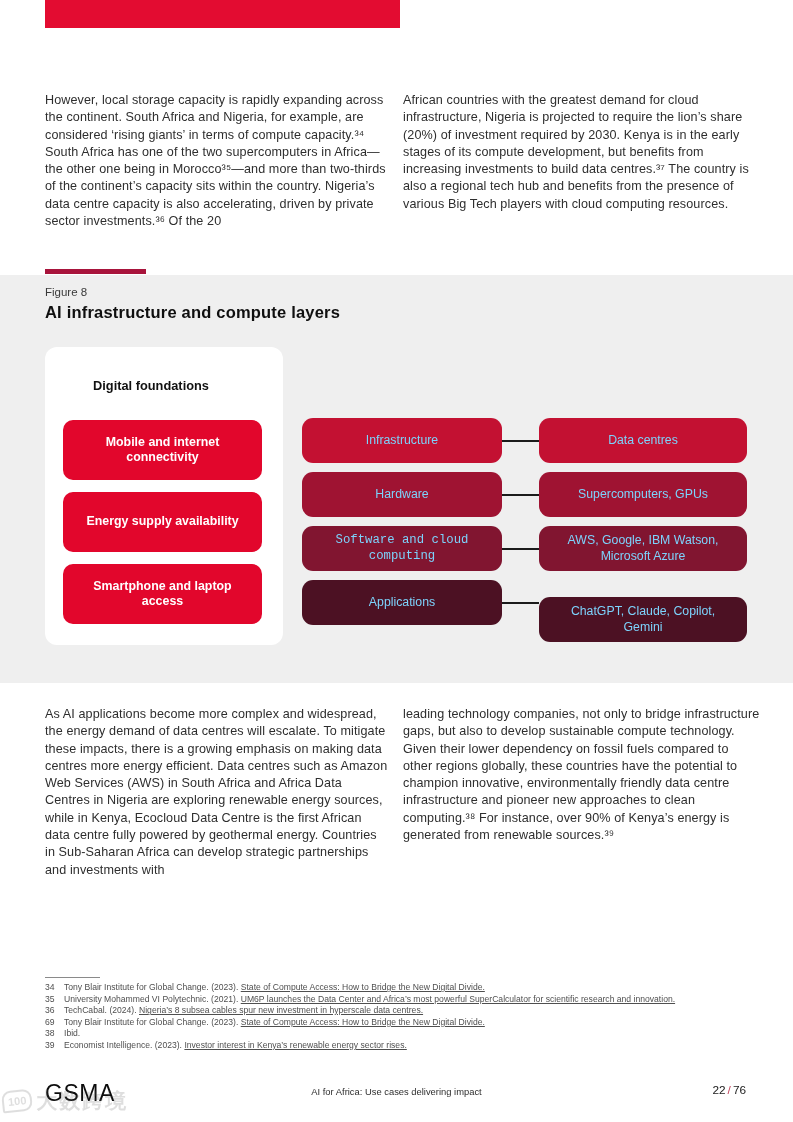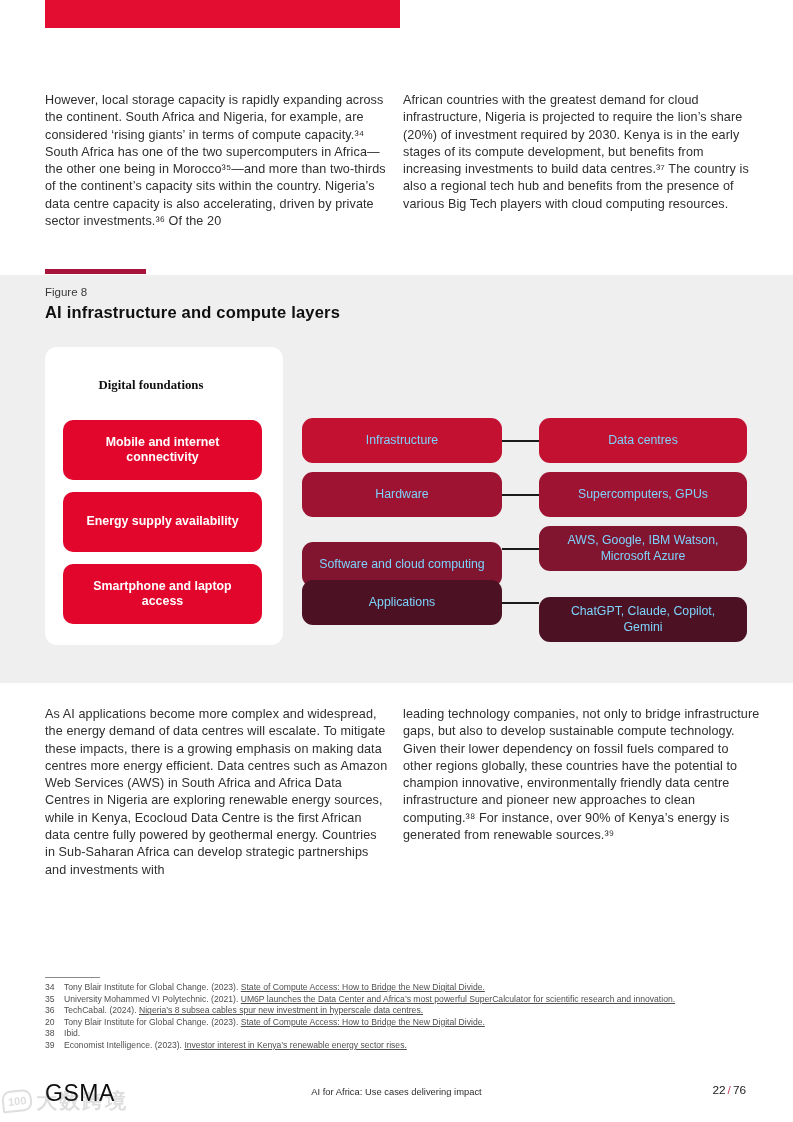--- a/index.html
+++ b/index.html
@@ -15,21 +15,21 @@
   .intro-right{left:403px; top:92px; width:358px;}
   .body-left{left:45px; top:706px; width:344px;}
   .body-right{left:403px; top:706px; width:358px;}
 
   .figure-band{position:absolute; left:0; top:275px; width:793px; height:408px; background:#EFEFEF;}
   .fig-accent{position:absolute; left:45px; top:269px; width:101px; height:5px;}
   .fig-label{position:absolute; left:45px; top:286px; font-size:11.5px; color:#3a3a3a;}
   .fig-title{position:absolute; left:45px; top:303px; font-size:16.5px; font-weight:bold; color:#0f0f0f; letter-spacing:0.2px;}
 
   .card{position:absolute; left:45px; top:347px; width:238px; height:298px; background:#ffffff; border-radius:12px;}
-  .card-title{position:absolute; left:0; top:31px; width:212px; text-align:center; font-size:12.8px; font-weight:bold; color:#111;font-family:Liberation Serif, serif;}
+  .card-title{position:absolute; left:0; top:31px; width:212px; text-align:center; font-size:12.8px; font-weight:bold; color:#111;}
   .found-box{position:absolute; left:18px; width:199px; height:60px; border-radius:10px;
     display:flex; align-items:center; justify-content:center; text-align:center;
     color:#fff; font-weight:bold; font-size:12.4px; line-height:15.5px; padding:0 20px; box-sizing:border-box;}
 
   .compute-title{position:absolute; left:302px; top:379px; width:445px; text-align:center; font-size:12.8px; font-weight:bold; color:#111;}
   .layer-box{position:absolute; border-radius:11px; display:flex; align-items:center; justify-content:center;
     text-align:center; color:#7dd3fc; font-size:12.3px; line-height:15.5px; padding:0 14px; box-sizing:border-box; height:45px;}
   .layer-left{left:302px; width:200px;}
   .layer-right{left:539px; width:208px;}
   .connector{position:absolute; left:502px; width:37px; height:2px; background:#1b1b1b;}
@@ -88,21 +88,21 @@
   </div>
 
   <div class="layer-box layer-left" style="top: 472px; background-color: rgb(159, 19, 50);">
     <span>Hardware</span>
   </div>
   <div class="connector" style="top:494px;"></div>
   <div class="layer-box layer-right" style="top: 472px; background-color: rgb(159, 19, 50);">
     <span>Supercomputers, GPUs</span>
   </div>
 
-  <div class="layer-box layer-left" style="top: 542px; background-color: rgb(129, 21, 48);">
+  <div class="layer-box layer-left" style="top: 526px; background-color: rgb(129, 21, 48); font-family: Liberation Mono, monospace;">
     <span>Software and cloud computing</span>
   </div>
   <div class="connector" style="top:548px;"></div>
   <div class="layer-box layer-right" style="top: 526px; background-color: rgb(129, 21, 48);">
     <span>AWS, Google, IBM Watson, Microsoft Azure</span>
   </div>
 
   <div class="layer-box layer-left" style="top: 580px; background-color: rgb(76, 17, 35);">
     <span>Applications</span>
   </div>
@@ -122,21 +122,21 @@
     </div>
     <div class="fn-row">
       <span class="fn-num">35</span>
       <span><span>University Mohammed VI Polytechnic. (2021). </span><span class="fn-link">UM6P launches the Data Center and Africa’s most powerful SuperCalculator for scientific research and innovation.</span></span>
     </div>
     <div class="fn-row">
       <span class="fn-num">36</span>
       <span><span>TechCabal. (2024). </span><span class="fn-link">Nigeria’s 8 subsea cables spur new investment in hyperscale data centres.</span></span>
     </div>
     <div class="fn-row">
-      <span class="fn-num">20</span>
+      <span class="fn-num">69</span>
       <span><span>Tony Blair Institute for Global Change. (2023). </span><span class="fn-link">State of Compute Access: How to Bridge the New Digital Divide.</span></span>
     </div>
     <div class="fn-row">
       <span class="fn-num">38</span>
       <span><span>Ibid.</span><span class="fn-link"></span></span>
     </div>
     <div class="fn-row">
       <span class="fn-num">39</span>
       <span><span>Economist Intelligence. (2023). </span><span class="fn-link">Investor interest in Kenya’s renewable energy sector rises.</span></span>
     </div>

